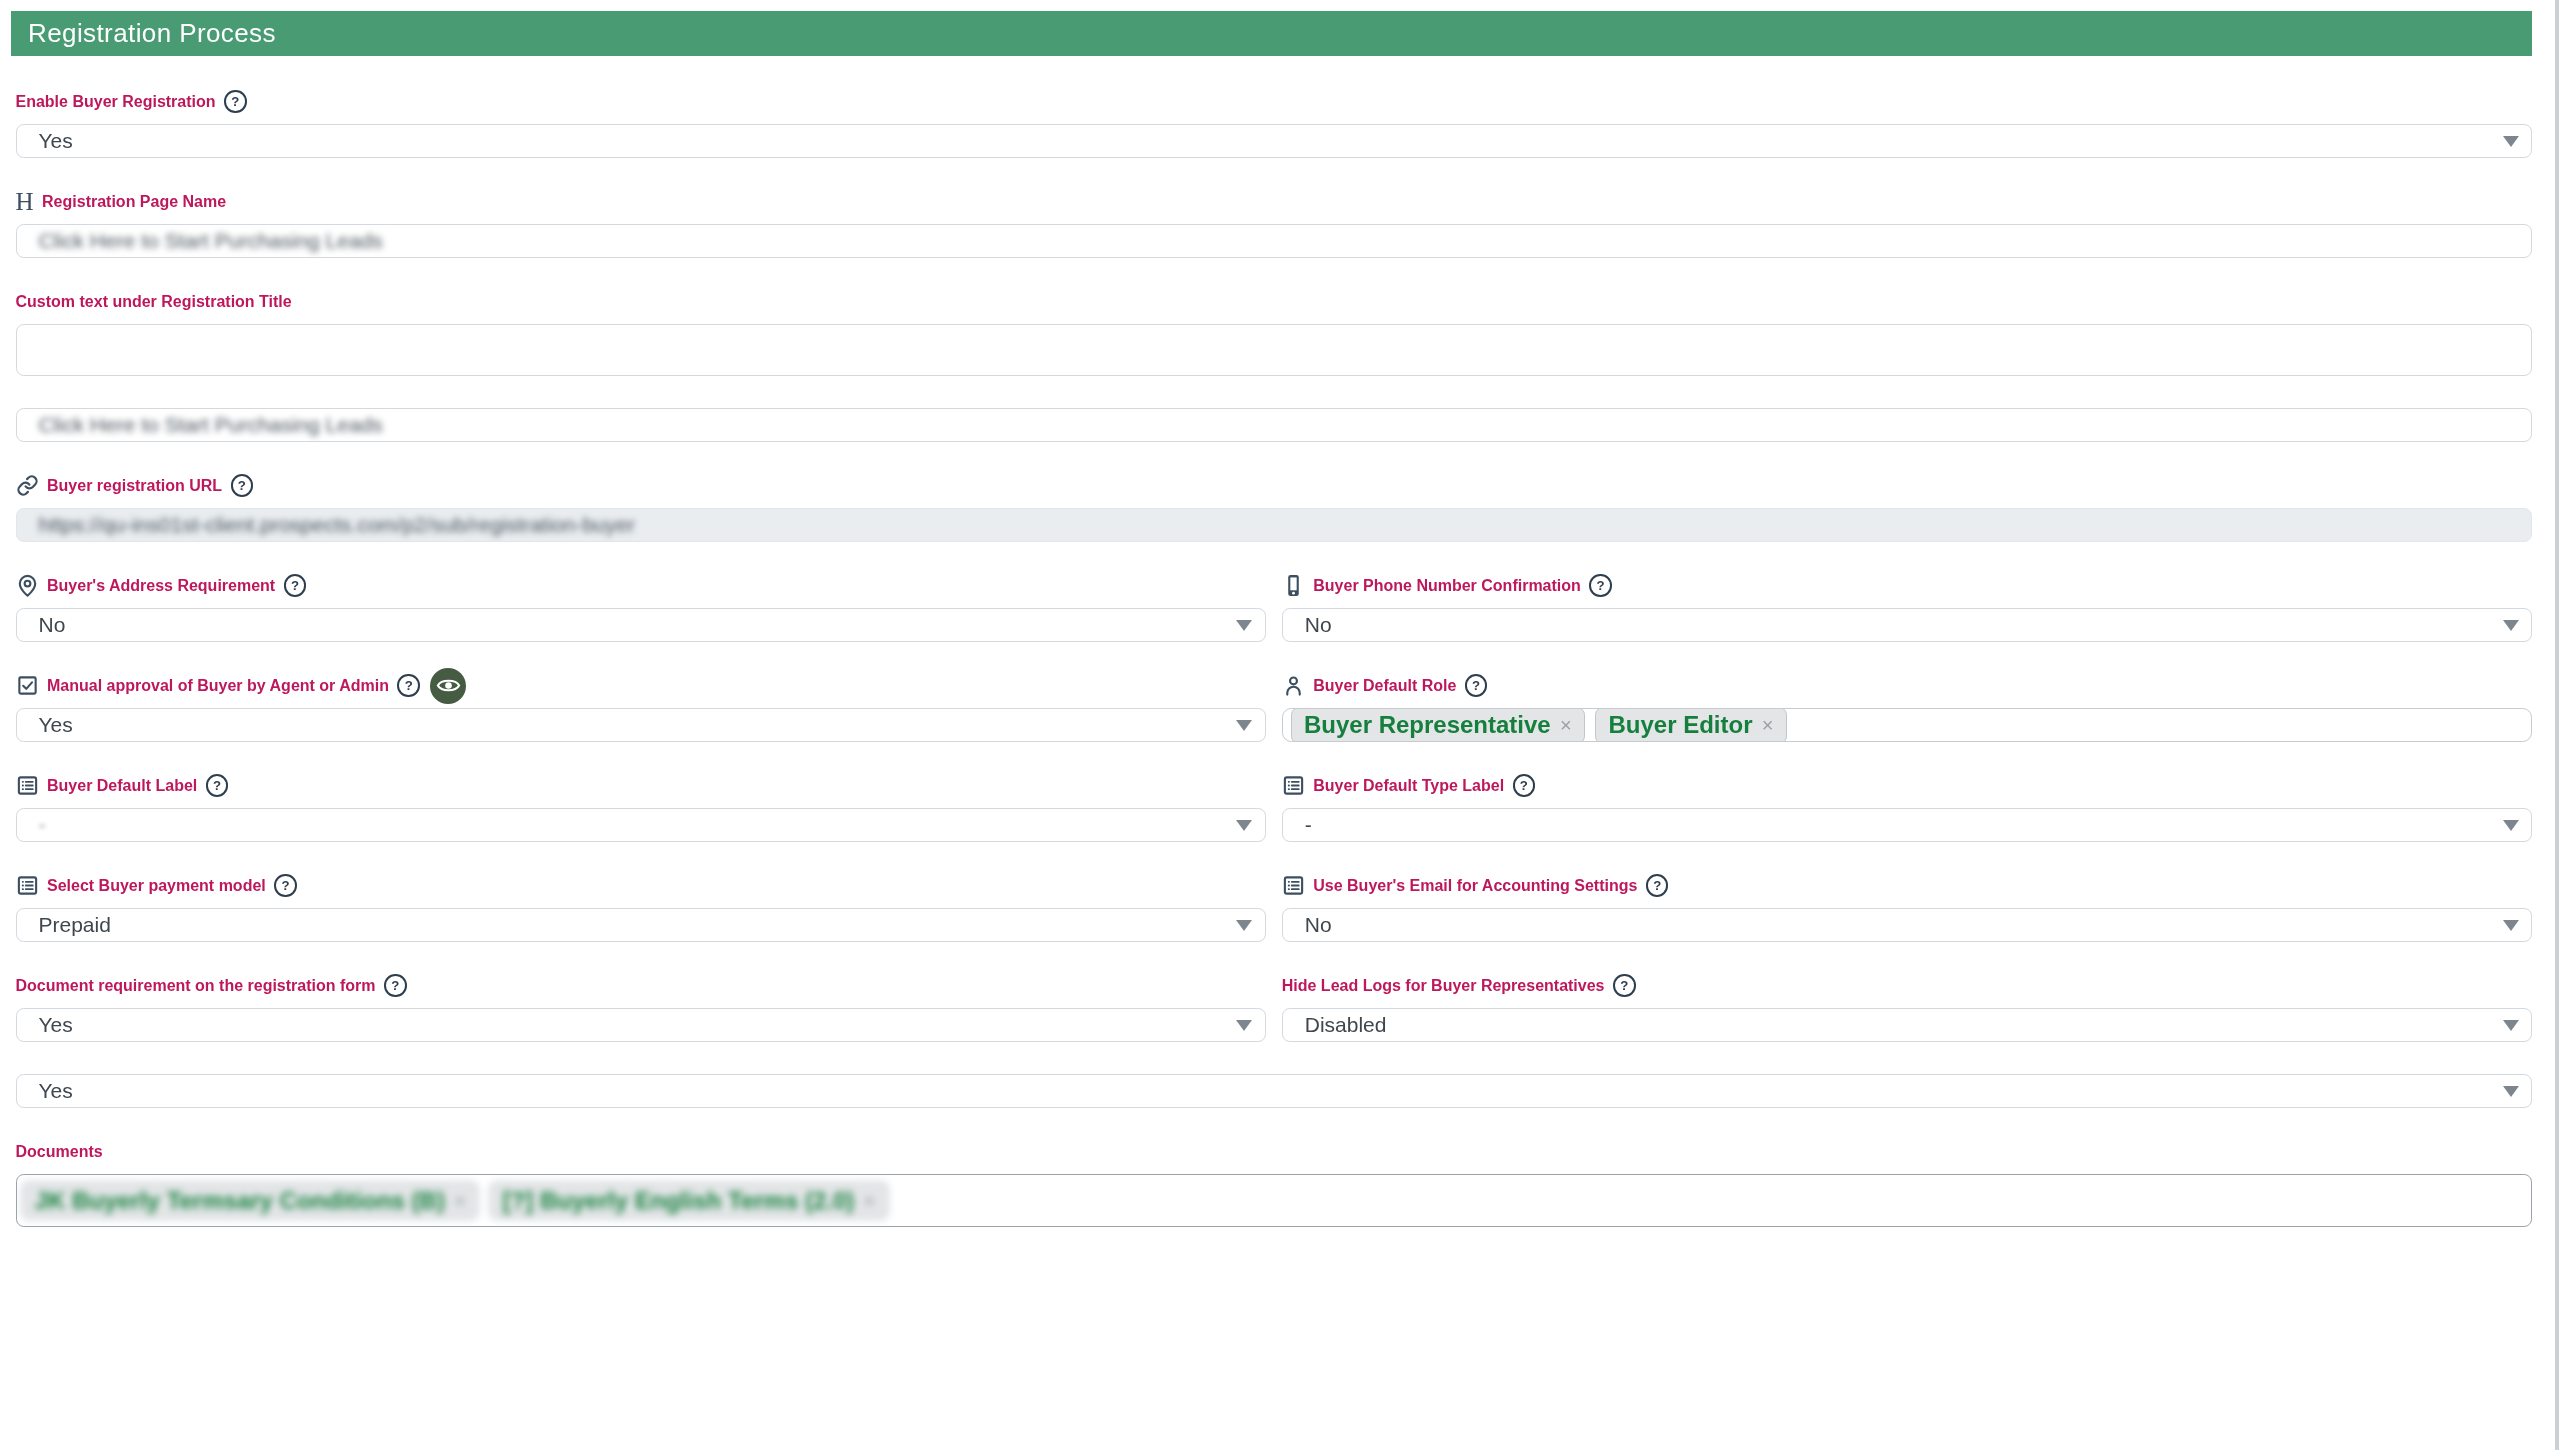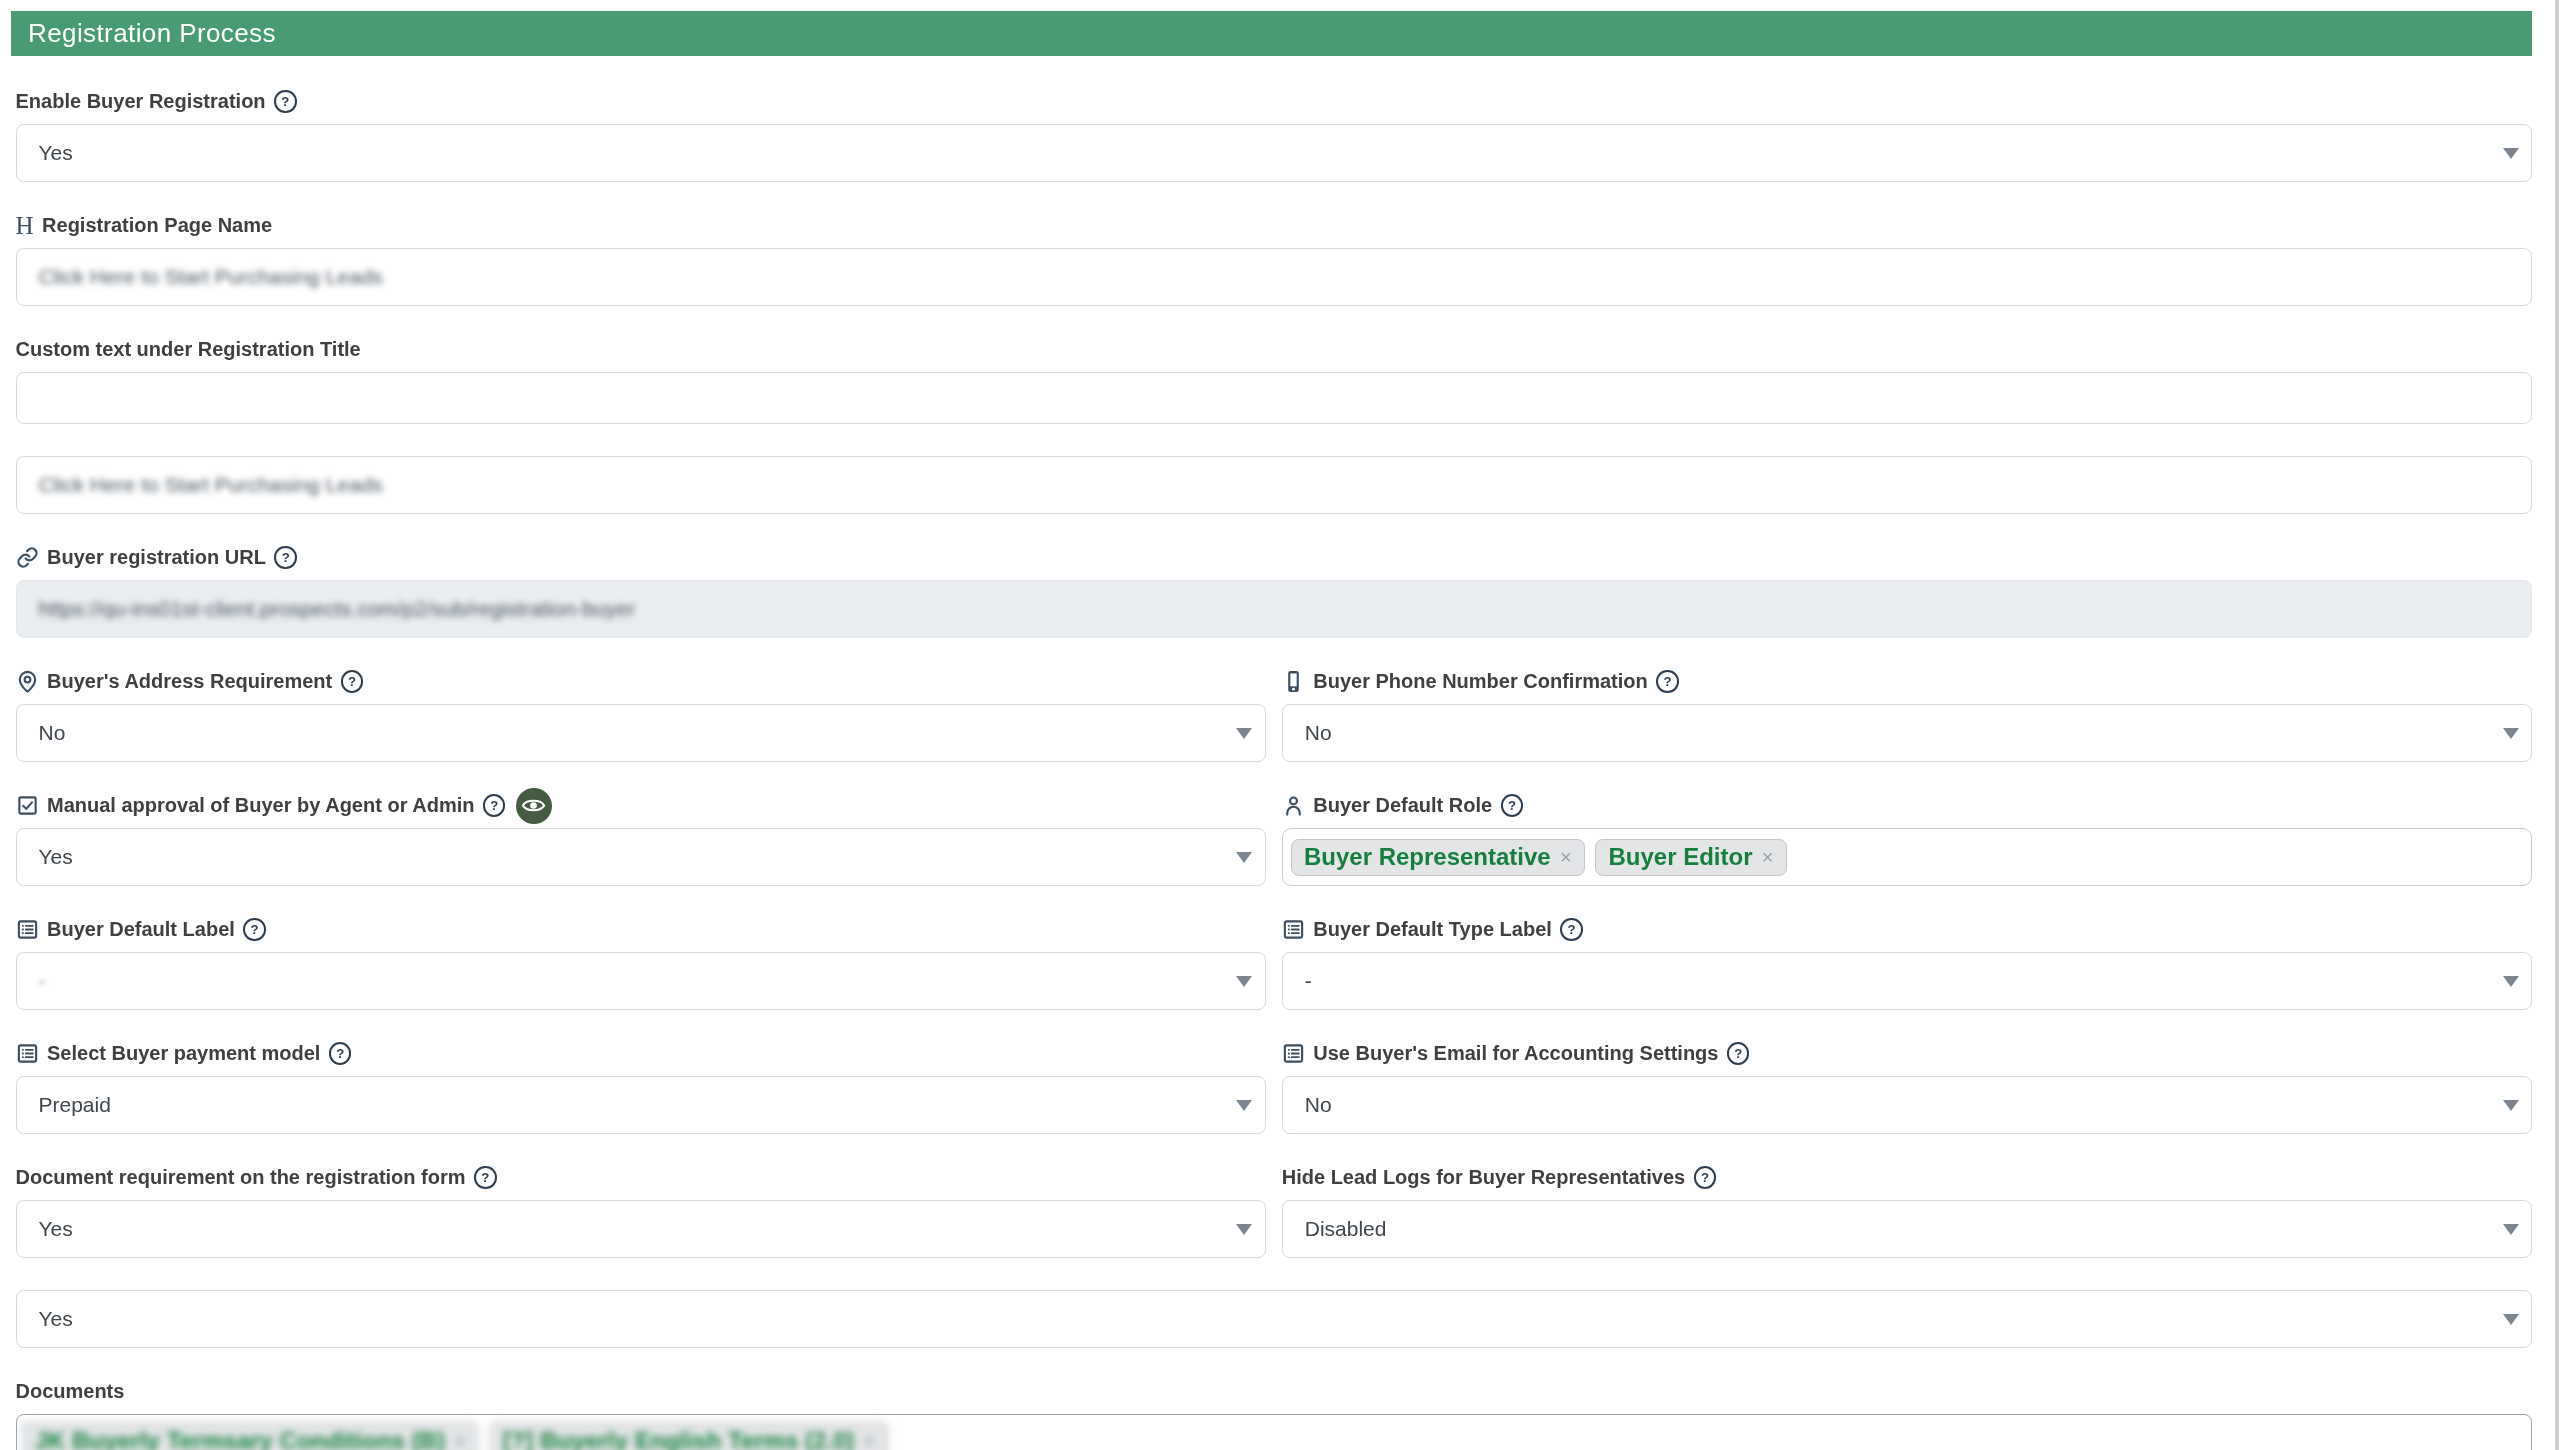--- a/index.html
+++ b/index.html
@@ -14,38 +14,38 @@
   }
   .page-header .title { color: #ffffff; font-size: 26px; font-weight: 400; letter-spacing: 0.4px; }
 
   .content { padding: 34px 31px 0 15.5px; }
 
   .row2 { display: grid; grid-template-columns: 1fr 1fr; column-gap: 16px; }
 
   .field { margin-bottom: 32px; }
 
   .label-row { display: flex; align-items: center; gap: 8.5px; height: 23px; margin-bottom: 11px; }
-  .lbl { color: #404040; font-size: 20px; font-weight: bold; white-space: nowrap; }
+  .lbl { color: #be185d; font-size: 16px; font-weight: bold; white-space: nowrap; }
 
   .help {
     width: 22.5px; height: 22.5px; border: 2.3px solid #2d3e4f; border-radius: 50%;
     display: flex; align-items: center; justify-content: center; flex: none;
   }
   .help span { color: #2d3e4f; font-size: 13.2px; font-weight: bold; line-height: 1; }
 
   .eye-badge {
     width: 36px; height: 36px; border-radius: 50%; background: #455c42;
     display: flex; align-items: center; justify-content: center; margin-left: 1.6px; flex: none;
   }
 
   .icon { display: inline-flex; align-items: center; justify-content: center; flex: none; color: #3c4e60; }
   .h-icon { font-family: "Liberation Serif", serif; font-size: 25px; font-weight: 500; color: #3c4e60; line-height: 1; }
 
   .control {
-    position: relative; height: 58px; background: #ffffff;
+    position: relative; height: 34px; background: #ffffff;
     border: 1.6px solid #d3d9de; border-radius: 7.8px;
     display: flex; align-items: center; padding: 0 54px 0 22px;
     font-size: 21px; color: #3f464d; overflow: hidden;
   }
   .control.tall { height: 52px; }
   .control.disabled { background: #e9edf0; border-color: #e2e6ea; }
 
   .caret {
     position: absolute; right: 12.4px; top: 50%; margin-top: -5.4px;
     width: 0; height: 0;

